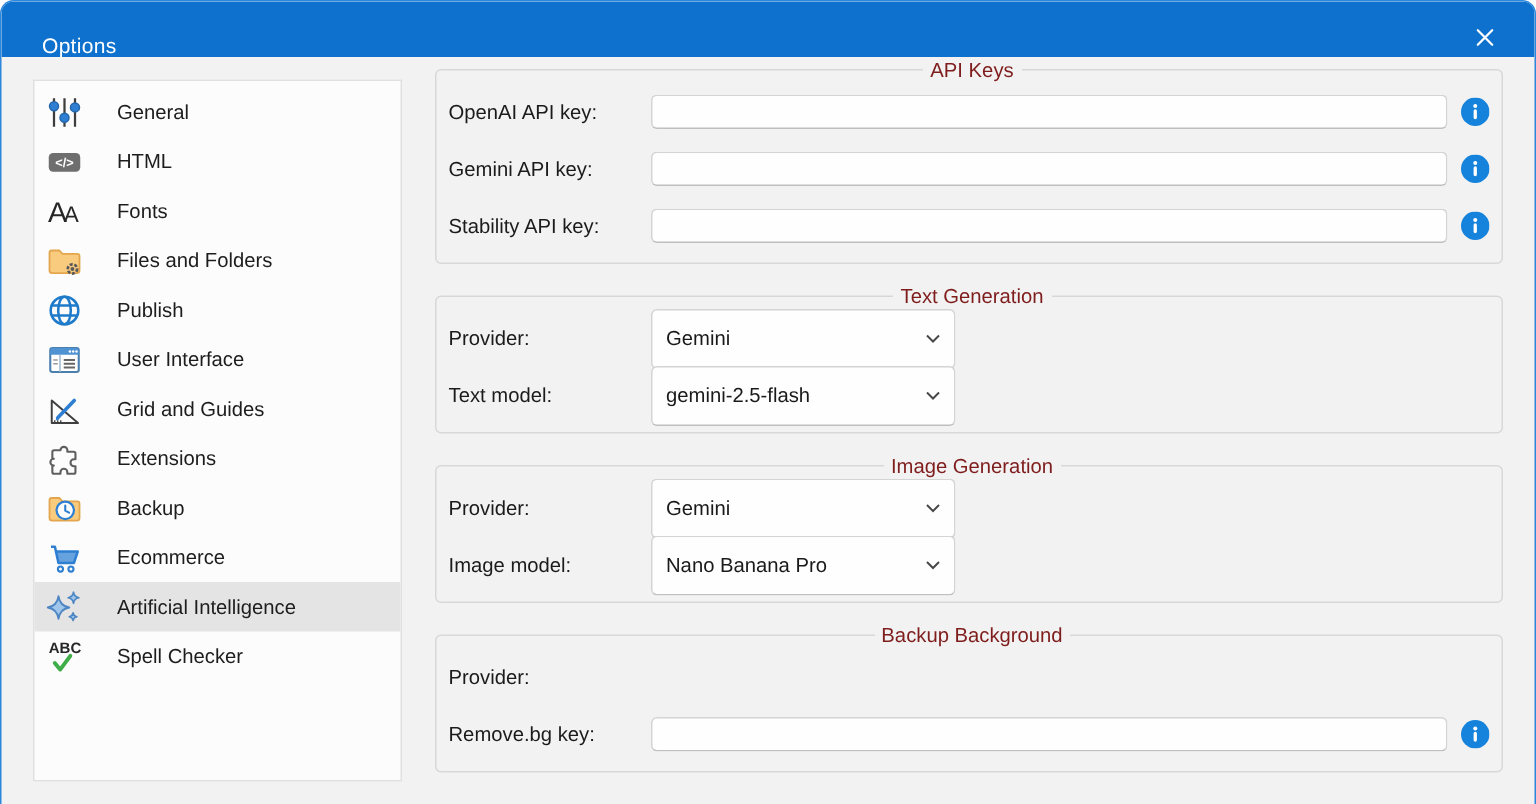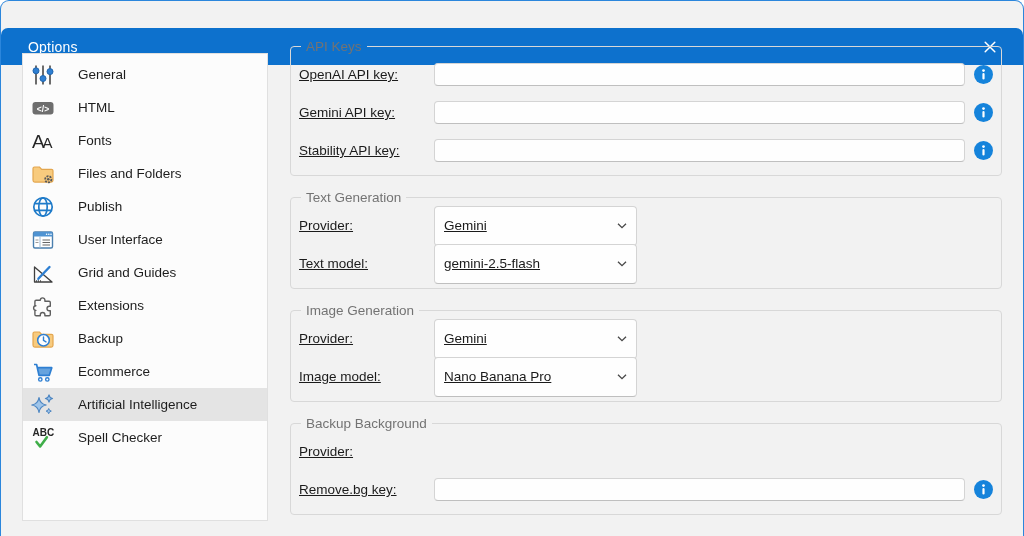--- a/index.html
+++ b/index.html
@@ -7,22 +7,22 @@
     width:1024px;height:536px;position:relative;background:#ffffff;
     font-family:"Liberation Sans", sans-serif;color:#1b1b1b;overflow:hidden;
     -webkit-font-smoothing:antialiased;
   }
   .window{
     position:absolute;left:0;top:0;width:1024px;height:536px;box-sizing:border-box;
     border:1.5px solid #2b86dc;border-bottom:none;border-radius:9px 9px 0 0;
     background:#f2f2f2;overflow:hidden;
   }
   .titlebar{
-    height:37px;background:#0d71cd;display:flex;align-items:center;
-    padding:0 18px 0 27px;border-radius:7px 7px 0 0;margin-top:27px;
+    height:37px;background:#0d71cd;display:flex;align-items:flex-end;
+    padding:0 18px 0 27px;border-radius:7px 7px 0 0;
   }
   .titlebar .title{color:#ffffff;font-size:14px;letter-spacing:.2px;}
   .close-btn{margin-left:auto;width:30px;height:26px;display:flex;align-items:center;justify-content:center;cursor:default;}
   .content{position:absolute;left:0;top:37px;right:0;bottom:0;}
   
   .listbox{
     position:absolute;left:21px;top:15px;width:246px;height:468px;box-sizing:border-box;
     background:#fcfcfc;border:1px solid #e0e0e0;padding-top:4px;overflow:hidden;
   }
   .side-item{
@@ -32,23 +32,23 @@
   .side-item.selected{background:#e4e4e4;}
   .side-icon{width:26px;height:26px;flex:none;display:flex;align-items:center;justify-content:center;}
   
   .main{position:absolute;left:289px;top:1px;width:712px;}
   fieldset.group{
     box-sizing:border-box;width:712px;margin:0 0 14px 0;
     border:1px solid #d8d8d8;border-radius:4px;
     padding:0 8px 13px 8px;background:transparent;
   }
   fieldset.group legend{
-    font-size:13.5px;color:#737373;padding:0 5px;margin-left:2px;line-height:15px;
-  }
-  .form-row{display:flex;align-items:center;height:23px;margin-top:15px;text-decoration:underline;}
+    font-size:13.5px;color:#7f1d1d;padding:0 5px;margin-left:2px;line-height:15px;text-align:center;
+  }
+  .form-row{display:flex;align-items:center;height:23px;margin-top:15px;}
   .form-row:first-of-type{margin-top:9px;}
   .form-label{width:135px;flex:none;font-size:13.5px;color:#1b1b1b;}
   input.text-input{
     box-sizing:border-box;width:531px;height:23px;
     border:1px solid #d4d4d4;border-bottom-color:#bfbfbf;border-radius:4px;
     background:#fefefe;font-family:"Liberation Sans",sans-serif;font-size:13px;
     padding:0 8px;outline:none;color:#1b1b1b;
   }
   .select{
     box-sizing:border-box;width:203px;height:40px;

